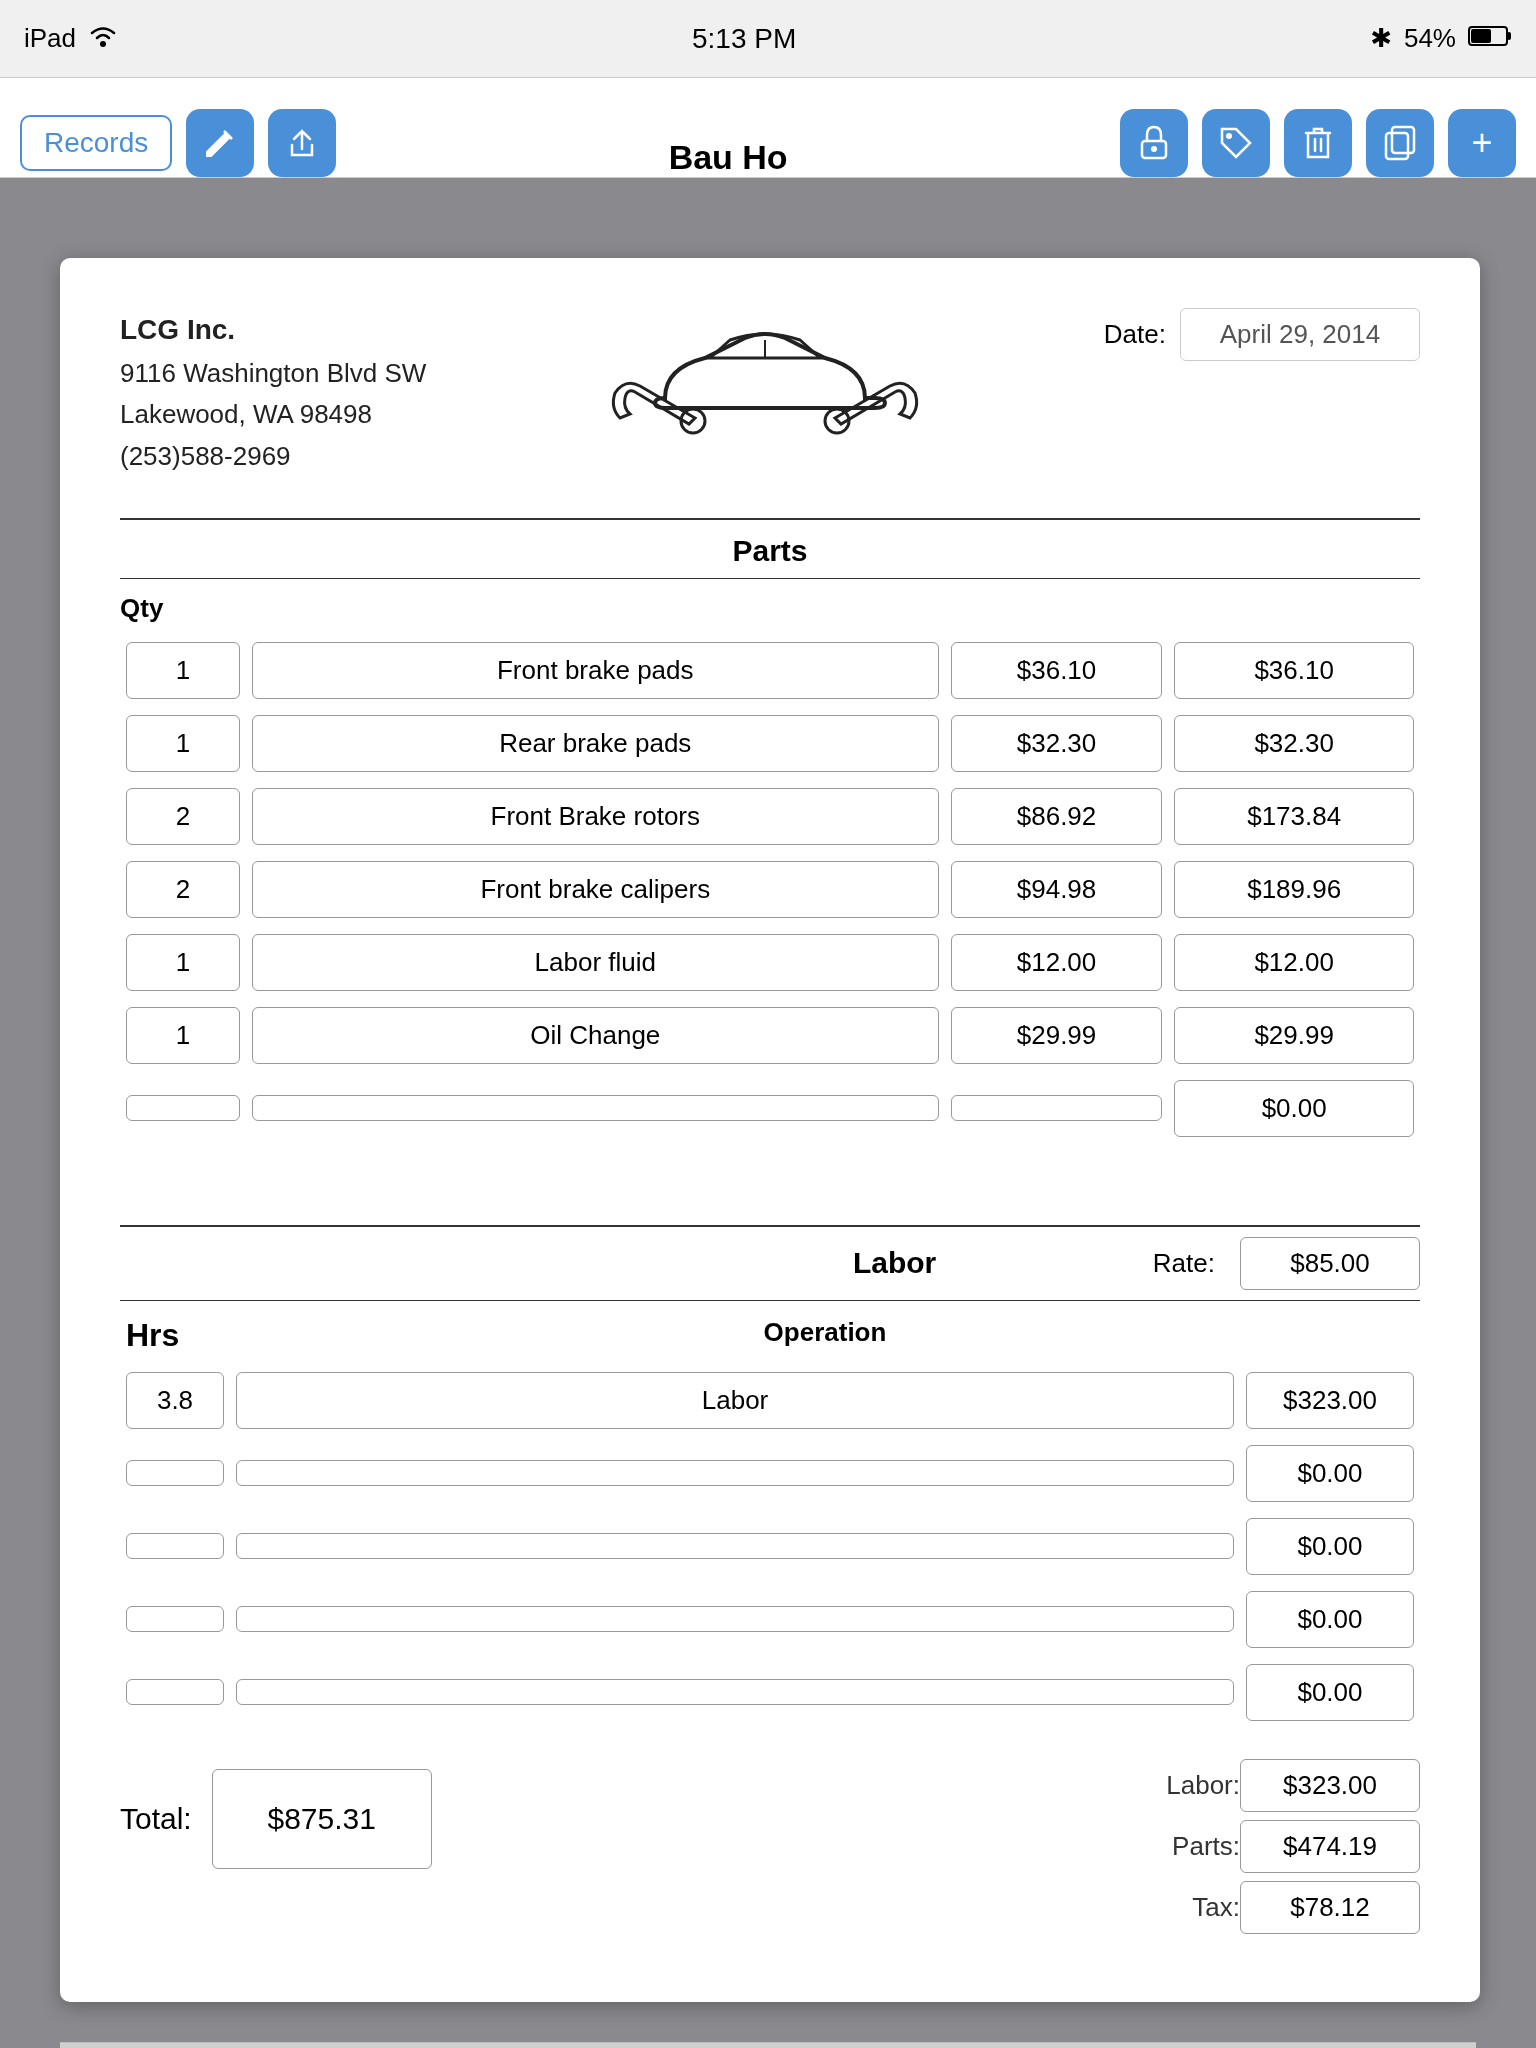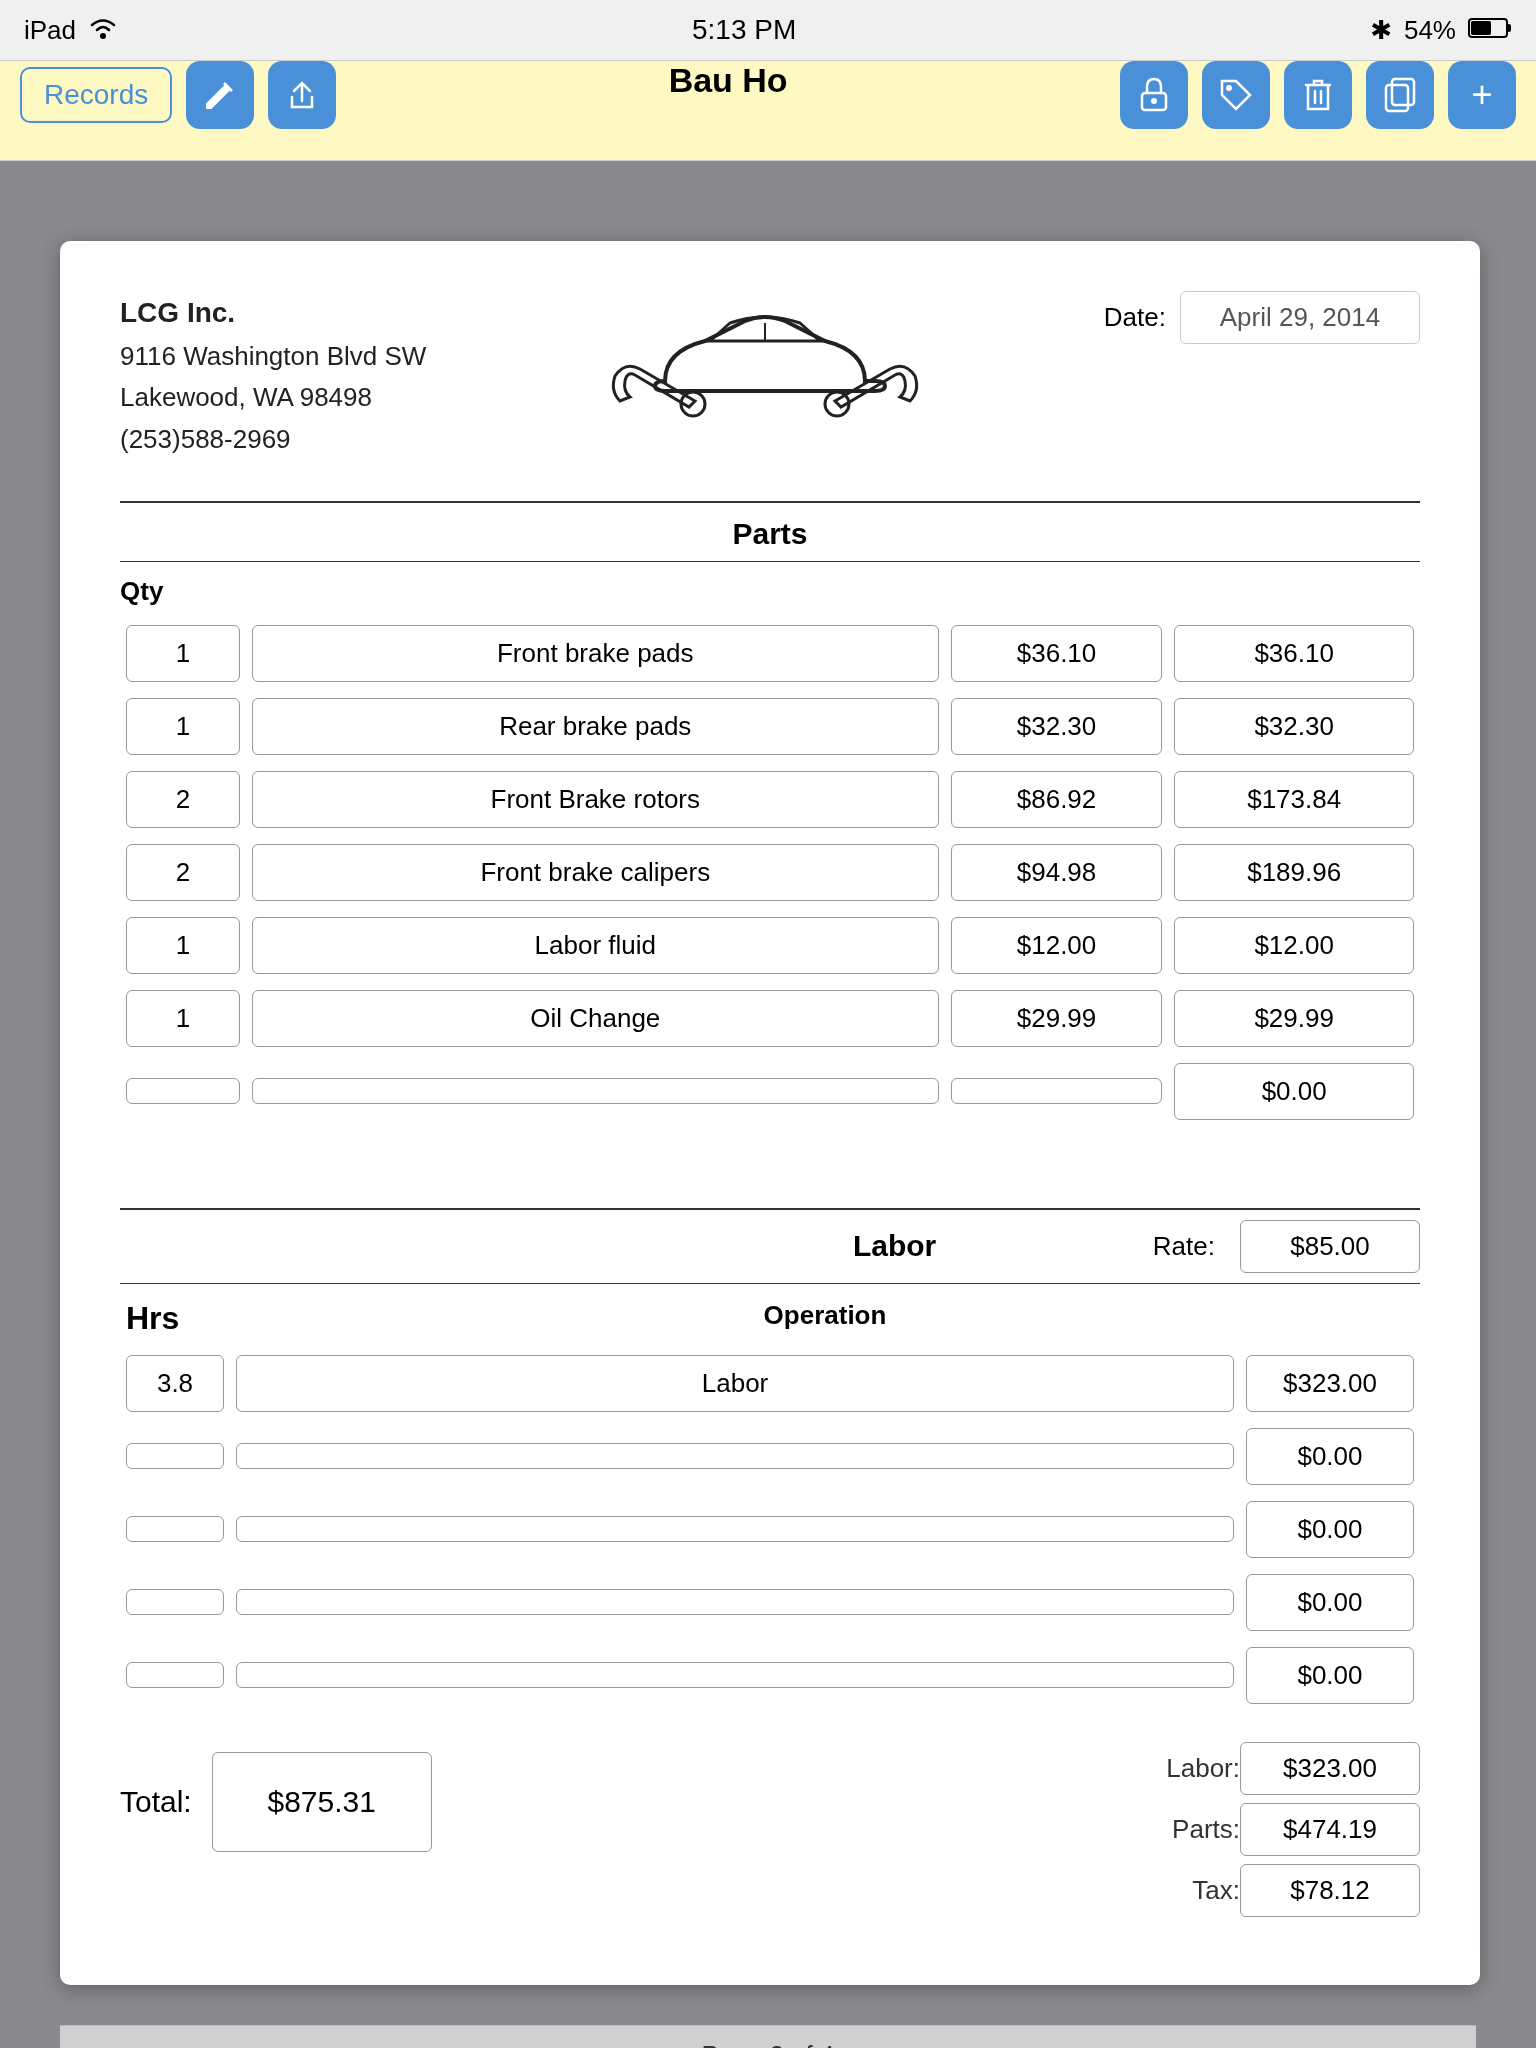--- a/index.html
+++ b/index.html
@@ -8,21 +8,21 @@
       height: 2048px;
       background: #8a8a8e;
       font-family: -apple-system, 'Helvetica Neue', Arial, sans-serif;
       overflow: hidden;
       position: relative;
     }
 
     
     .status-bar {
       width: 100%;
-      height: 61px;
+      height: 78px;
       background: #f0f0f0;
       display: flex;
       align-items: center;
       justify-content: space-between;
       padding: 0 24px;
       border-bottom: 1px solid #ccc;
     }
     .status-left {
       display: flex;
       align-items: center;
@@ -38,23 +38,23 @@
       display: flex;
       align-items: center;
       gap: 12px;
       font-size: 26px;
     }
 
     
     .nav-bar {
       width: 100%;
       height: 100px;
-      background: #fef9c3;
-      display: flex;
-      align-items: flex-start;
+      background: #ffffff;
+      display: flex;
+      align-items: flex-end;
       justify-content: space-between;
       padding: 0 20px;
       border-bottom: 1px solid #ccc;
     }
     .nav-left {
       display: flex;
       align-items: center;
       gap: 14px;
     }
     .nav-center {

